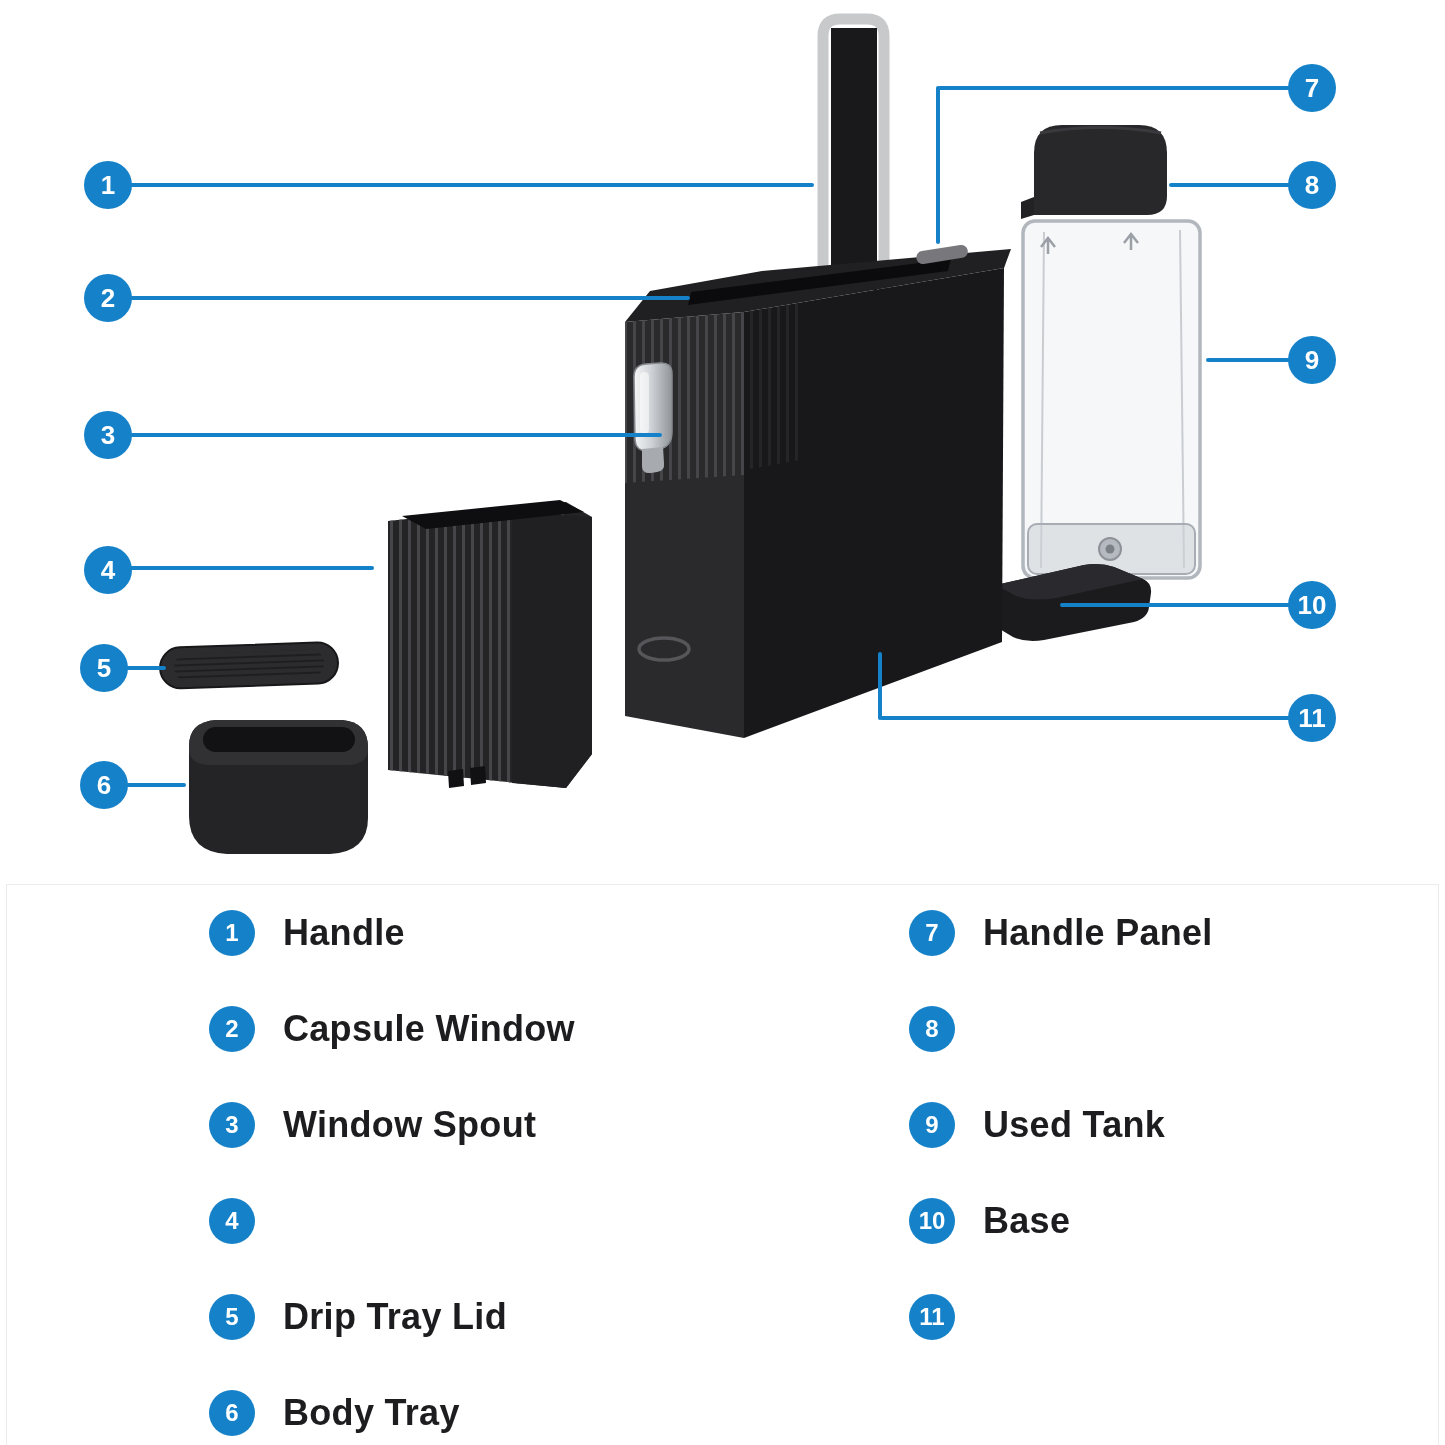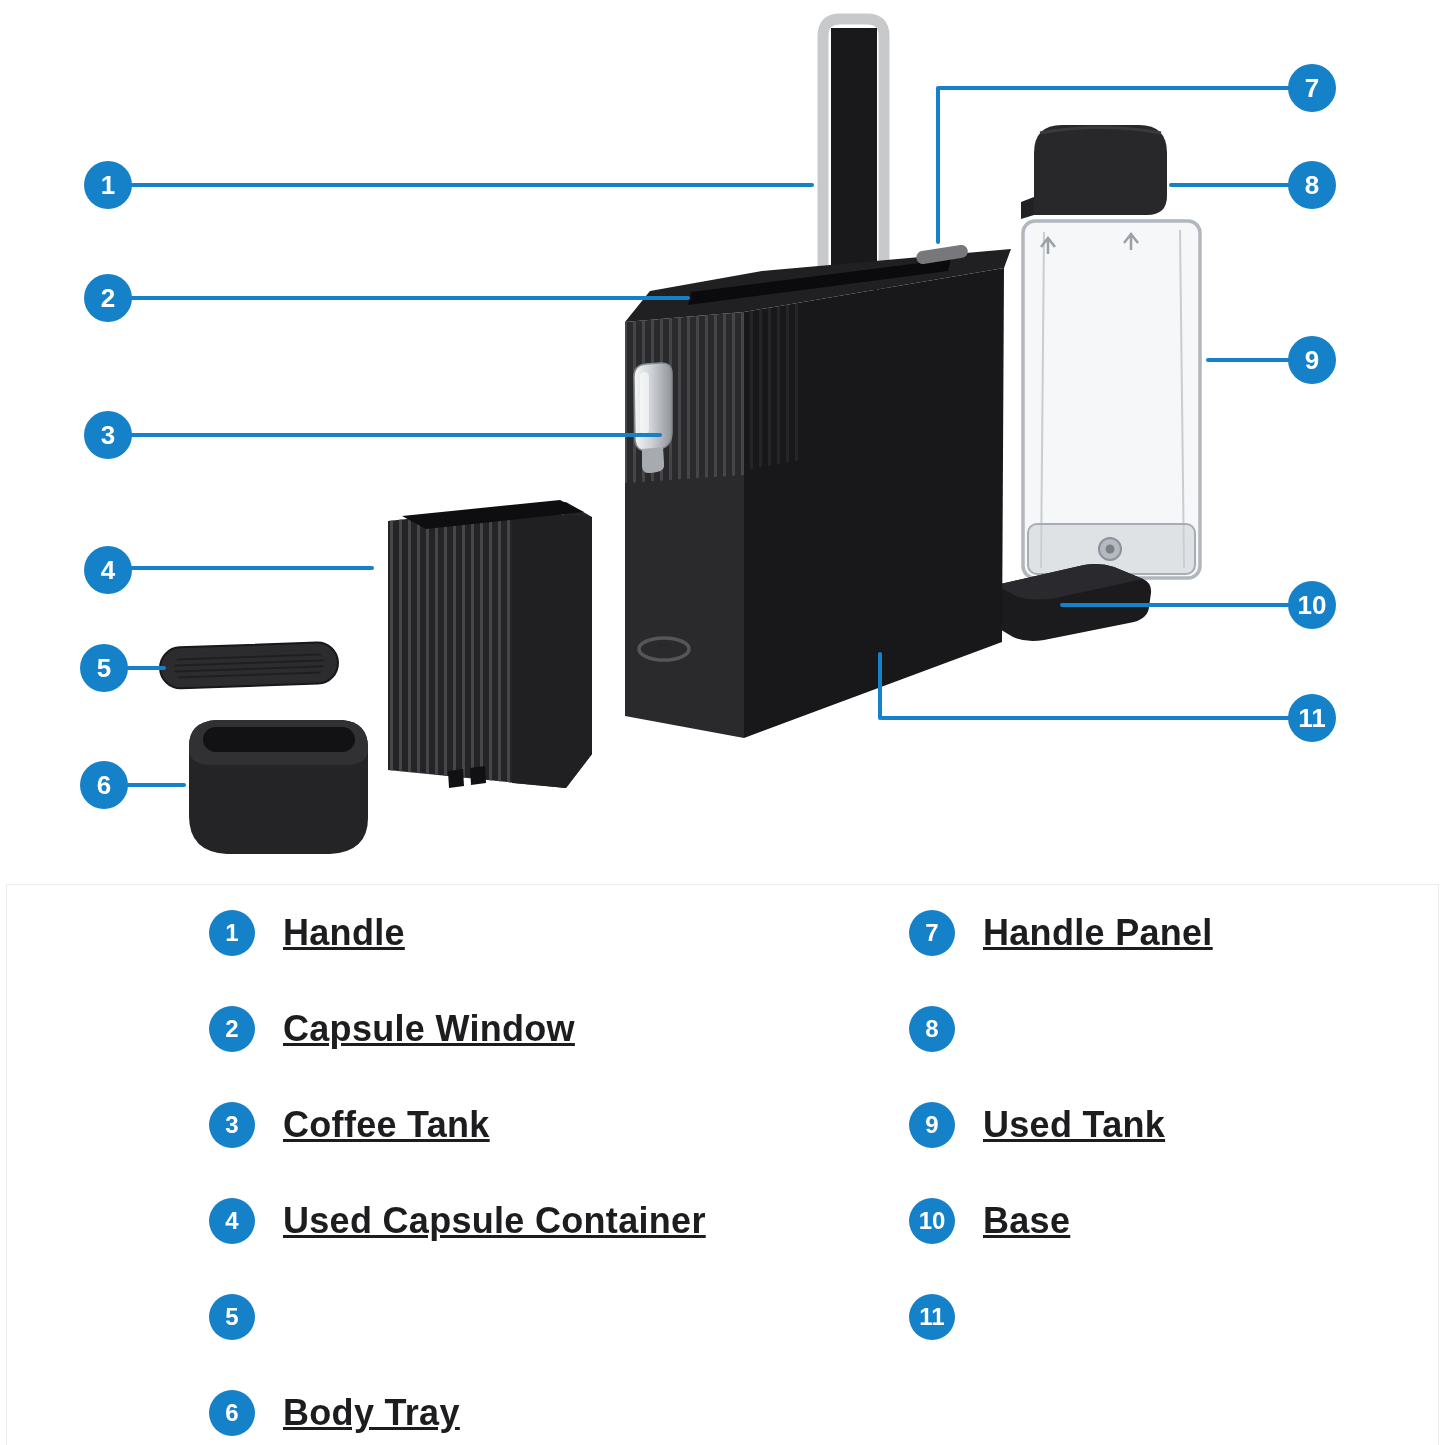--- a/index.html
+++ b/index.html
@@ -18,21 +18,21 @@
 
   .legend-card { position:absolute; left:6px; right:6px; top:884px; bottom:0;
                  background:#fff; border:1px solid #ececec; border-bottom:none; }
   .col { position:absolute; top:0; display:flex; flex-direction:column; }
   .col-left  { left:202px; }
   .col-right { left:902px; }
   .row { height:96px; display:flex; align-items:center; gap:28px; }
   .badge { width:46px; height:46px; border-radius:50%; flex:0 0 46px;
            background:var(--accent,#1581c9); color:#fff; font-weight:bold; font-size:24px;
            display:flex; align-items:center; justify-content:center; }
-  .lbl { font-size:36px; font-weight:bold; color:var(--label_text,#1d1d1f); letter-spacing:0.3px;text-decoration:underline; }
+  .lbl { font-size:36px; font-weight:bold; color:var(--label_text,#1d1d1f); letter-spacing:0.3px; }
 </style>
 </head>
 <body>
 
 <div class="stage">
 
   <svg class="art" width="1445" height="884" viewBox="0 0 1445 884">
     <defs>
       <linearGradient id="chrome" x1="0" y1="0" x2="1" y2="0">
         <stop offset="0" stop-color="#f4f5f6"></stop>
@@ -145,28 +145,28 @@
       <div class="row">
         <span class="badge">1</span>
         <span class="lbl">Handle</span>
       </div>
       <div class="row">
         <span class="badge">2</span>
         <span class="lbl">Capsule Window</span>
       </div>
       <div class="row">
         <span class="badge">3</span>
-        <span class="lbl">Coffee Tank</span>
+        <span class="lbl">Window Spout</span>
       </div>
       <div class="row">
         <span class="badge">4</span>
-        <span class="lbl">Used Capsule Container</span>
       </div>
       <div class="row">
         <span class="badge">5</span>
+        <span class="lbl">Drip Tray Lid</span>
       </div>
       <div class="row">
         <span class="badge">6</span>
         <span class="lbl">Body Tray</span>
       </div>
     </div>
 
     <div class="col col-right">
       <div class="row">
         <span class="badge">7</span>

